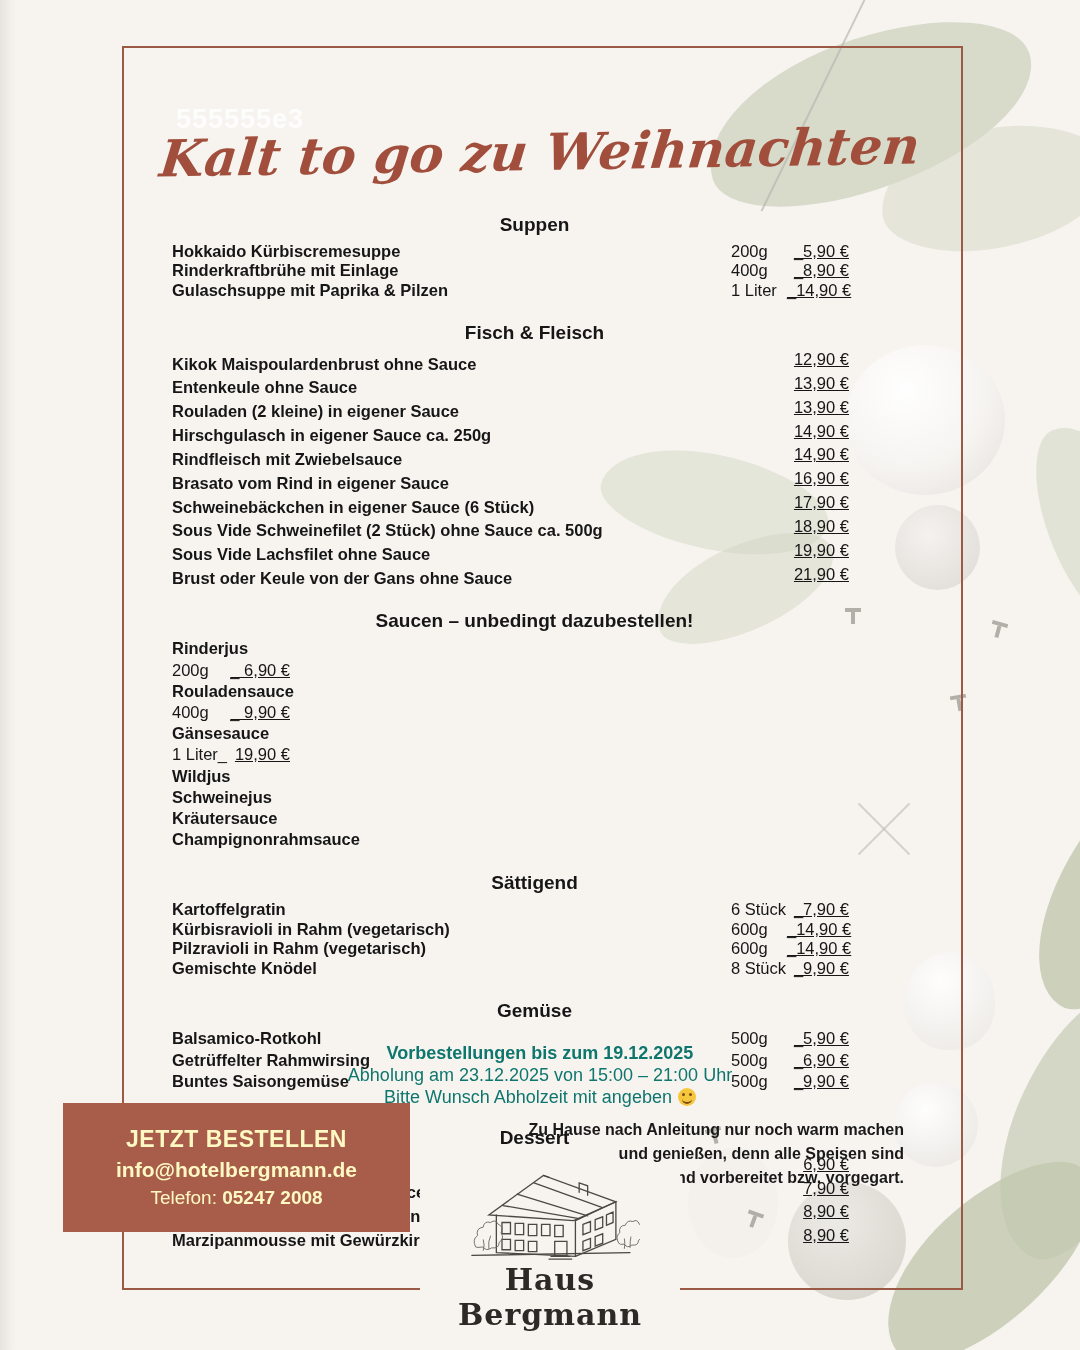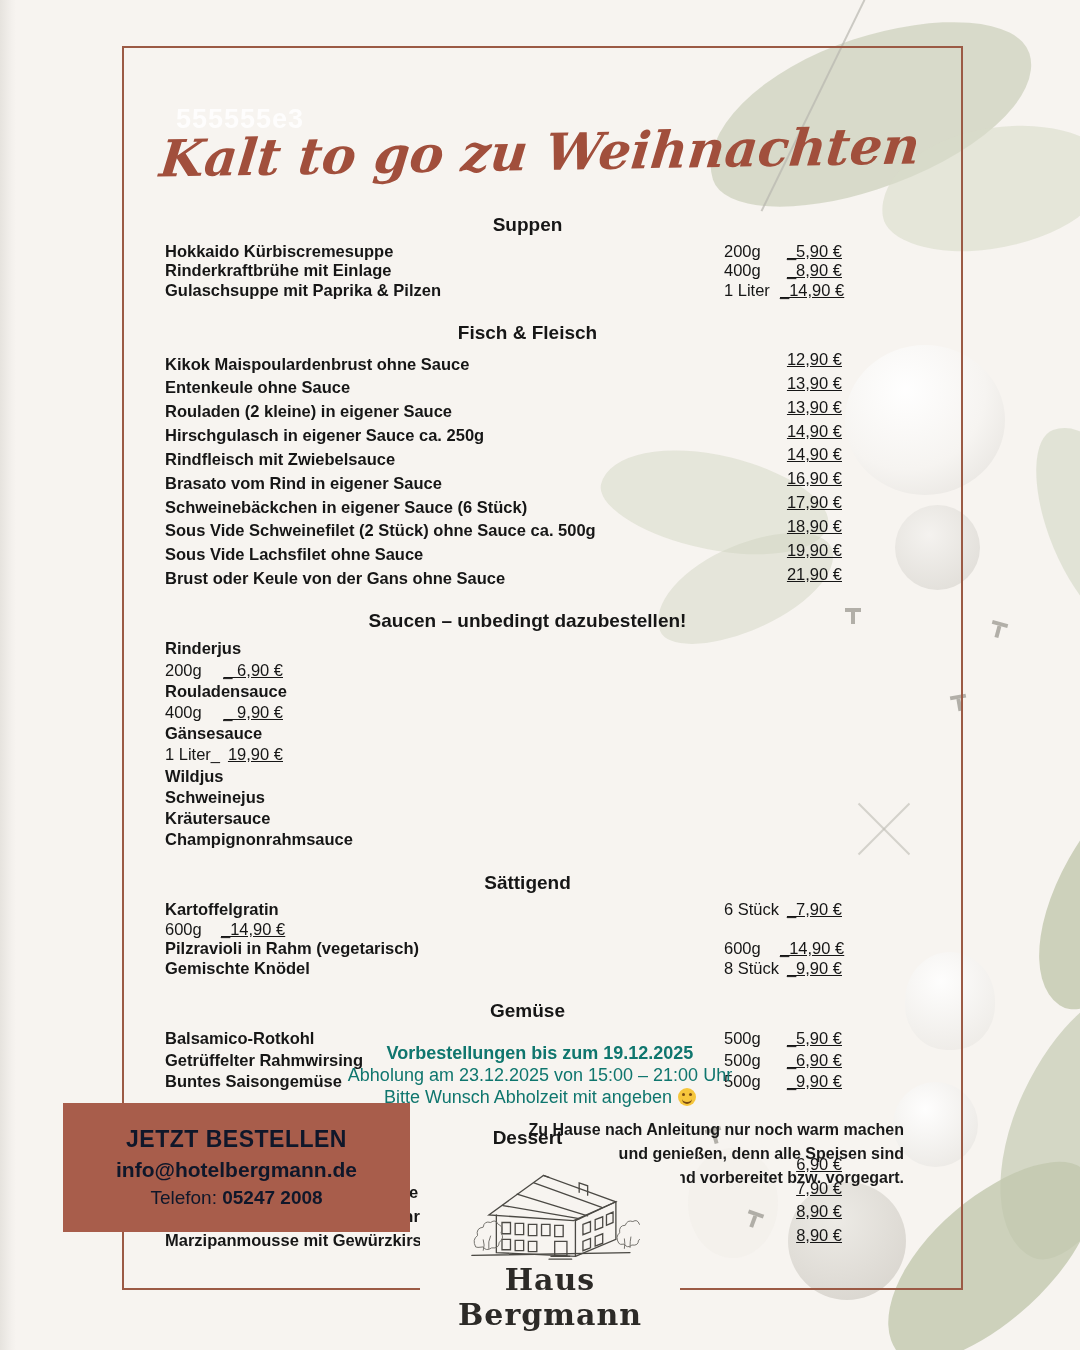--- a/index.html
+++ b/index.html
@@ -27,21 +27,21 @@
     border:2px solid var(--frame);box-sizing:border-box;z-index:1;}
 
   .watermark{position:absolute;left:176px;top:104px;z-index:2;
     font-size:27px;font-weight:bold;letter-spacing:1px;color:rgba(255,255,255,.82);}
 
   .title-wrap{position:absolute;left:0;top:122px;width:1080px;text-align:center;z-index:2;}
   .title{display:inline-block;transform:skewX(-7deg) rotate(-1deg);
     font-family:"DejaVu Serif", serif;font-style:italic;font-weight:bold;
     font-size:51px;color:var(--title-color);letter-spacing:0px;}
 
-  .menu{position:absolute;left:165px;top:214px;width:677px;z-index:3;color:#161616;}
+  .menu{position:absolute;left:172px;top:214px;width:677px;z-index:3;color:#161616;}
   .section{margin-top:22px;}
   .section.s0{margin-top:0;}
   .section.s5{margin-top:34px;}
   .heading{font-weight:bold;font-size:19px;text-align:center;position:relative;left:24px;
     margin-bottom:6px;line-height:22px;}
   .row{display:flex;align-items:baseline;line-height:19.4px;font-size:16.5px;
     font-weight:bold;white-space:nowrap;}
   .section.s2 .row{line-height:21.2px;flex-direction:column;}
   .section.s4 .row{line-height:21.6px;}
   .row .name{flex:1;overflow:hidden;}
@@ -54,21 +54,21 @@
   .footer .l2{font-size:18px;line-height:22px;}
   .footer .l3{font-size:18px;line-height:22px;}
   .smiley{display:inline-block;width:18px;height:18px;border-radius:50%;
     background:#f6c63c;position:relative;vertical-align:-3px;margin-left:6px;}
   .smiley::before{content:'';position:absolute;left:4px;top:5px;width:3px;height:3px;
     border-radius:50%;background:#7a4c12;box-shadow:7px 0 0 #7a4c12;}
   .smiley::after{content:'';position:absolute;left:4px;top:7px;width:10px;height:7px;
     border-bottom:2px solid #7a4c12;border-radius:0 0 10px 10px;}
 
   .order-box{position:absolute;left:63px;top:1103px;width:347px;height:129px;
-    background:var(--accent);z-index:4;color:#0f172a;text-align:center;
+    background:var(--accent);z-index:4;color:#fef9c3;text-align:center;
     display:flex;flex-direction:column;justify-content:center;gap:5px;}
   .ob-heading{font-size:23px;font-weight:bold;letter-spacing:.5px;}
   .ob-email{font-size:21px;font-weight:bold;}
   .ob-phone{font-size:19px;}
   .ob-phone .num{font-weight:bold;}
 
   .note{position:absolute;right:176px;top:1118px;width:470px;text-align:right;
     font-weight:bold;font-size:16px;line-height:24px;z-index:3;color:#191919;}
 
   .logo{position:absolute;left:420px;top:1166px;width:260px;z-index:4;text-align:center;
@@ -265,20 +265,21 @@
     <div class="section s3">
       <div class="heading">Sättigend</div>
       <div class="row">
         <span class="name">Kartoffelgratin</span>
         <span class="rcol">
           <span class="qty">6 Stück</span>
           <span class="price">_7,90 €</span>
         </span>
       </div>
       <div class="row">
+        <span class="name">Kürbisravioli in Rahm (vegetarisch)</span>
         <span class="rcol">
           <span class="qty">600g</span>
           <span class="price">_14,90 €</span>
         </span>
       </div>
       <div class="row">
         <span class="name">Pilzravioli in Rahm (vegetarisch)</span>
         <span class="rcol">
           <span class="qty">600g</span>
           <span class="price">_14,90 €</span>

